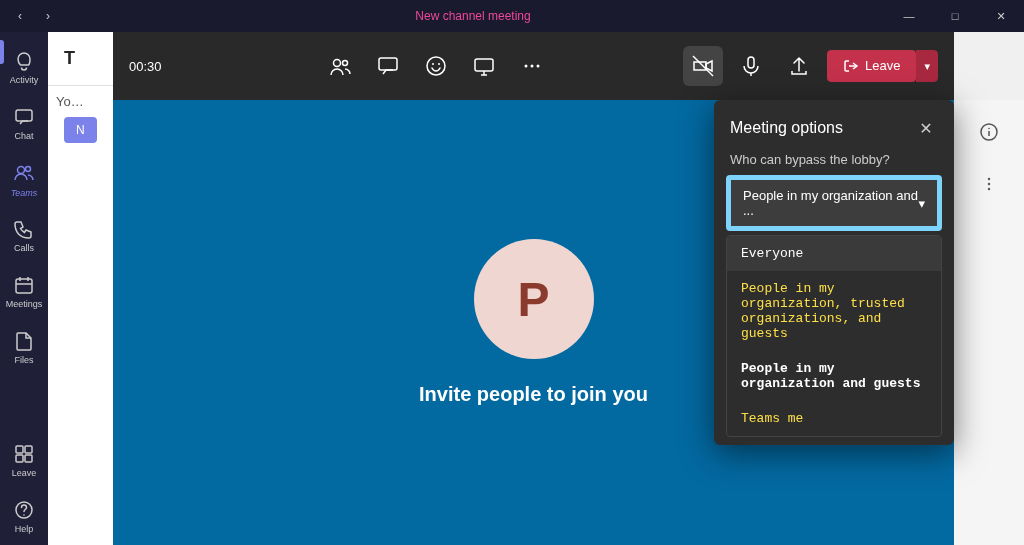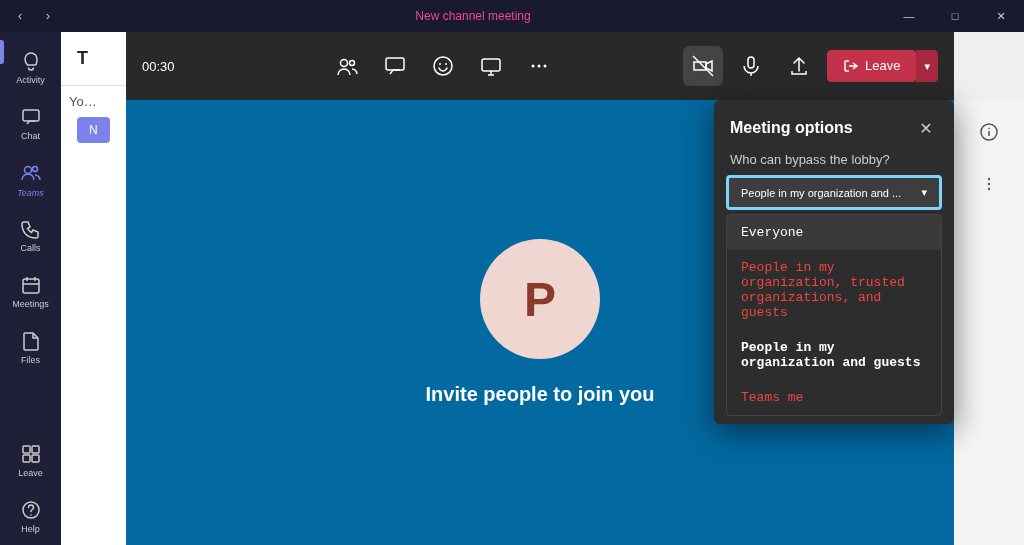--- a/index.html
+++ b/index.html
@@ -51,21 +51,21 @@
 
     
     .app-container {
       position: absolute;
       top: 32px; left: 0; right: 0; bottom: 0;
       display: flex;
     }
 
     
     .sidebar {
-      width: 61px;
+      width: 48px;
       background: #201f38;
       display: flex;
       flex-direction: column;
       align-items: center;
       padding-top: 8px;
       gap: 0;
       z-index: 10;
     }
     .sidebar-item {
       width: 56px;
@@ -263,21 +263,21 @@
     }
     .panel-header {
       display: flex;
       align-items: center;
       justify-content: space-between;
       padding: 16px 16px 12px;
     }
     .panel-title {
       color: #fff;
       font-size: 16px;
-      font-weight: 700;
+      font-weight: 400;
     }
     .panel-close {
       width: 24px; height: 24px;
       background: transparent;
       border: none;
       color: #ccc;
       font-size: 16px;
       cursor: pointer;
       display: flex; align-items: center; justify-content: center;
       border-radius: 4px;
@@ -286,41 +286,41 @@
       padding: 0 16px 8px;
       color: #ccc;
       font-size: 13px;
     }
     .select-container {
       margin: 0 12px 4px;
       position: relative;
     }
     .select-display {
       background: #3d3d3d;
-      border: 3px solid #7dd3fc;
+      border: 5px solid #7dd3fc;
       border-radius: 4px;
       padding: 8px 12px;
       color: #fff;
-      font-size: 11px;
+      font-size: 13px;
       display: flex;
       align-items: center;
       justify-content: space-between;
       cursor: pointer;
     }
     .dropdown-list {
       background: #2d2d2d;
       border: 1px solid #444;
       border-radius: 4px;
       margin: 2px 12px 0;
       overflow: hidden;
       font-family: Liberation Mono, monospace;
     }
     .dropdown-item {
       padding: 10px 14px;
-      color: #ef4444;
+      color: #fde047;
       font-size: 13px;
       cursor: pointer;
     }
     .dropdown-item.highlighted {
       background: #3a3a3a;
       color: #fff;
       font-weight: 500;
     }
     .dropdown-item.selected-item {
       color: #fff;

